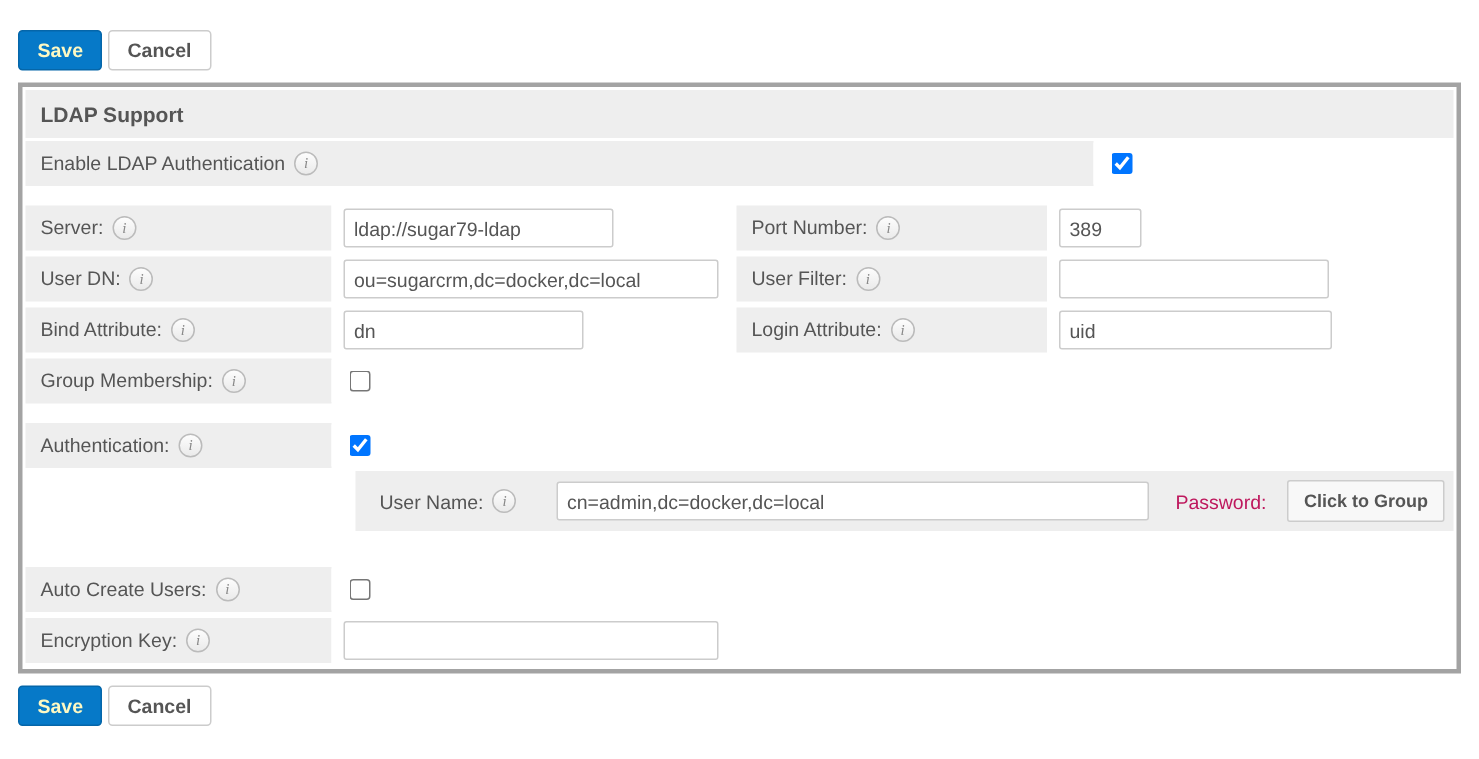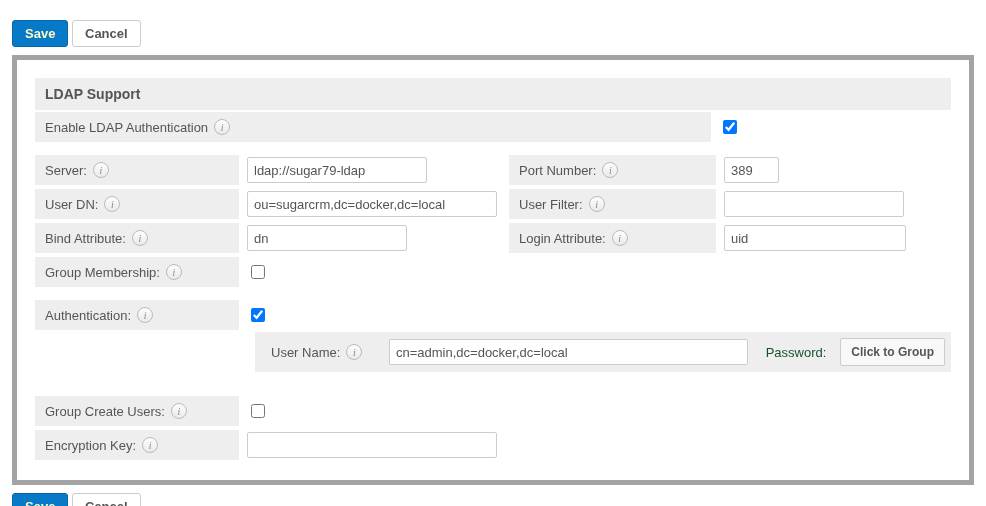--- a/index.html
+++ b/index.html
@@ -27,40 +27,39 @@
     color: #555;
     font-weight: 700;
   }
   .btn-primary {
     background: #0679c8;
     border-color: #0566a9;
     color: #fef9c3;
     font-weight: 600;
   }
   .panel {
-    border: 5px solid #a3a3a3;
-    padding: 18px;
+    border: 3px solid #a3a3a3;
+    padding: 2px;
   }
   .section-header {
     background: #eee;
     padding: 8px 10px;
     font-weight: 700;
     font-size: 14px;
     color: #555;
   }
   .row {
     display: flex;
     align-items: center;
     min-height: 34px;
   }
   .cell-label {
     background: #eee;
     padding: 7px 10px;
     display: flex;
-    align-items: center;
     gap: 6px;
     color: #555;
   }
   .cell-field {
     background: #fff;
     padding: 4px 8px;
     display: flex;
     align-items: flex-end;
   }
   .col-label-l { width: 204px; flex-shrink: 0; }
@@ -111,21 +110,21 @@
     width: 120px;
     flex-shrink:0;
     color:#555;
   }
   .auth-sub input[type="text"] {
     flex: 1;
     background:#fff;
   }
   .auth-sub .pw-label {
     padding: 0 6px 0 10px;
-    color:#14532d;
+    color:#be185d;
   }
   .btn-small {
     padding: 6px 10px;
     font-size: 12px;
     border: 1px solid #ccc;
     background: #f8f8f8;
     color:#555;
     border-radius: 2px;
     cursor:pointer;
     font-weight:600;
@@ -243,21 +242,21 @@
       <input type="text" value="cn=admin,dc=docker,dc=local" style="">
       <span class="pw-label">Password:</span>
       <button class="btn-small">Click to Group</button>
     </div>
   </div>
 
   <div style="height:22px"></div>
 
   <div class="row">
     <div class="cell-label col-label-l">
-      <span>Group Create Users:</span>
+      <span>Auto Create Users:</span>
       <span class="info-icon">i</span>
     </div>
     <div class="cell-field col-field-l">
       <input type="checkbox" style="">
     </div>
     <div class="col-label-r"></div>
     <div class="col-field-r"></div>
   </div>
 
   <div class="row">

